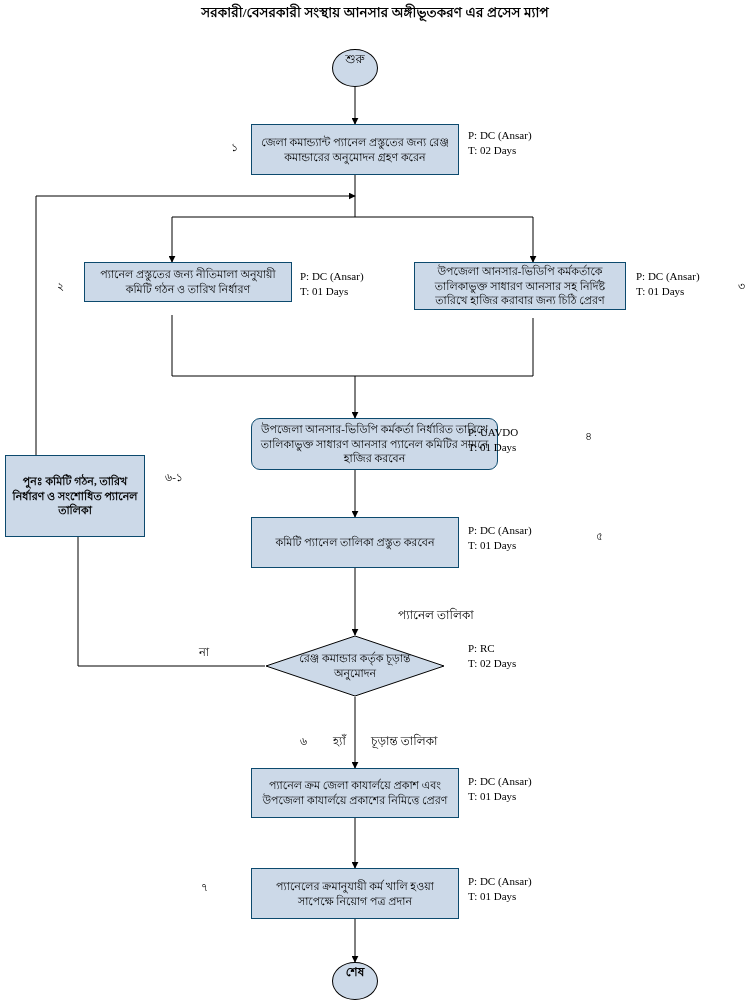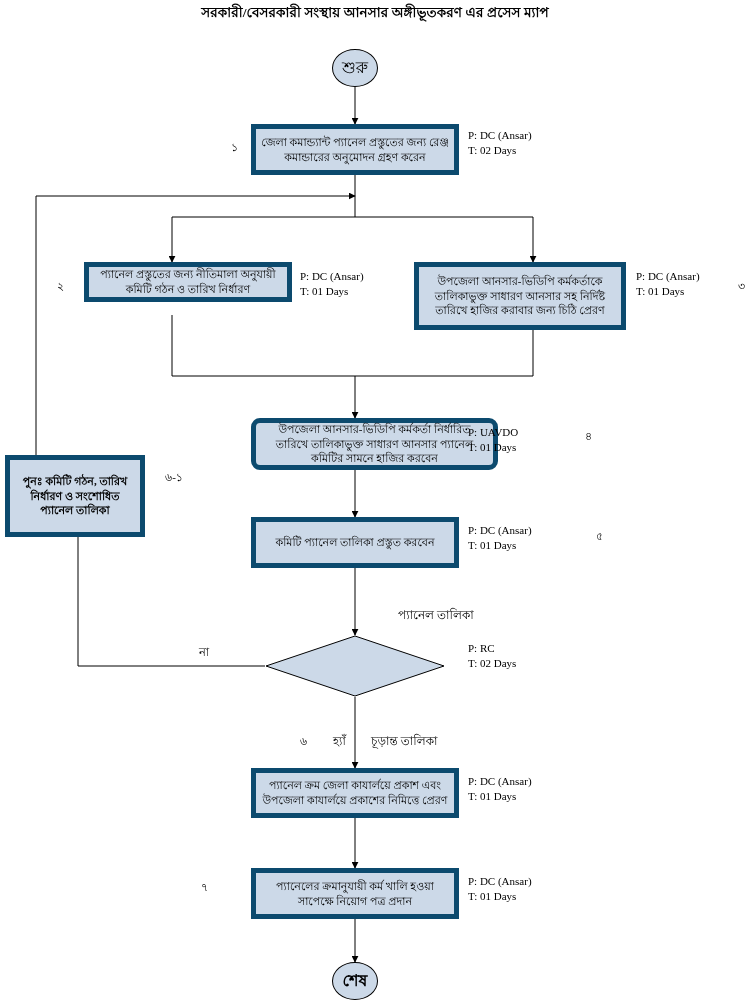--- a/index.html
+++ b/index.html
@@ -28,40 +28,40 @@
     width: 750px;
     text-align: center;
     font-size: 13.5px;
     font-weight: bold;
     letter-spacing: 0.1px;
   }
   .node {
     position: absolute;
     box-sizing: border-box;
     background: #ccd9e8;
-    border: 5px solid #0c4a6e;
+    border: 1px solid #0c4a6e;
     display: flex;
     align-items: center;
     justify-content: center;
     text-align: center;
     font-size: 11px;
     line-height: 1.35;
     padding: 3px 5px;
   }
   .terminator {
     position: absolute;
     box-sizing: border-box;
     background: #ccd9e8;
     border: 1px solid #000000;
     border-radius: 50%;
     display: flex;
-    align-items: center;
+    align-items: flex-start;
     justify-content: center;
     text-align: center;
-    font-size: 16px;
+    font-size: 12px;
   }
   .decision-wrap {
     position: absolute;
   }
   .decision-shape {
     position: absolute;
     left: 0; top: 0;
     width: 100%;
     height: 100%;
   }
@@ -146,21 +146,21 @@
 </div>
 
 <div class="node" style="left:251px; top:124px; width:208px; height:51px;">
   <span>জেলা কমান্ড্যান্ট প্যানেল প্রস্তুতের জন্য রেঞ্জ কমান্ডারের অনুমোদন গ্রহণ করেন</span>
 </div>
 
 <div class="node" style="left:84px; top:262px; width:208px; height:40px;">
   <span>প্যানেল প্রস্তুতের জন্য নীতিমালা অনুযায়ী কমিটি গঠন ও তারিখ নির্ধারণ</span>
 </div>
 
-<div class="node" style="left:414px; top:262px; width:212px; height:68px;">
+<div class="node" style="left:414px; top:262px; width:212px; height:48px;">
   <span>উপজেলা আনসার-ভিডিপি কর্মকর্তাকে তালিকাভুক্ত সাধারণ আনসার সহ নির্দিষ্ট তারিখে হাজির করাবার জন্য চিঠি প্রেরণ</span>
 </div>
 
 <div class="node" style="left:251px; top:418px; width:247px; height:52px;border-radius:9px;">
   <span>উপজেলা আনসার-ভিডিপি কর্মকর্তা নির্ধারিত তারিখে তালিকাভুক্ত সাধারণ আনসার প্যানেল কমিটির সামনে হাজির করবেন</span>
 </div>
 
 <div class="node" style="left:251px; top:517px; width:208px; height:51px;">
   <span>কমিটি প্যানেল তালিকা প্রস্তুত করবেন</span>
 </div>
@@ -174,20 +174,21 @@
 </div>
 
 <div class="node" style="left:251px; top:868px; width:208px; height:51px;">
   <span>প্যানেলের ক্রমানুযায়ী কর্ম খালি হওয়া সাপেক্ষে নিয়োগ পত্র প্রদান</span>
 </div>
 
 <div class="decision-wrap" style="left:265px; top:635px; width:180px; height:62px;">
   <svg class="decision-shape" viewBox="0 0 180 62" xmlns="http://www.w3.org/2000/svg">
     <polygon points="90,1 179,31 90,61 1,31" fill="#ccd9e8" stroke="#000000"></polygon>
   </svg>
+  <div class="decision-text">রেঞ্জ কমান্ডার কর্তৃক চূড়ান্ত অনুমোদন</div>
 </div>
 
 <div class="ann" style="left:468px; top:128px;">P: DC (Ansar)
 T: 02 Days</div>
 <div class="ann" style="left:300px; top:269px;">P: DC (Ansar)
 T: 01 Days</div>
 <div class="ann" style="left:636px; top:269px;">P: DC (Ansar)
 T: 01 Days</div>
 <div class="ann" style="left:468px; top:425px;">P: UAVDO
 T: 01 Days</div>

